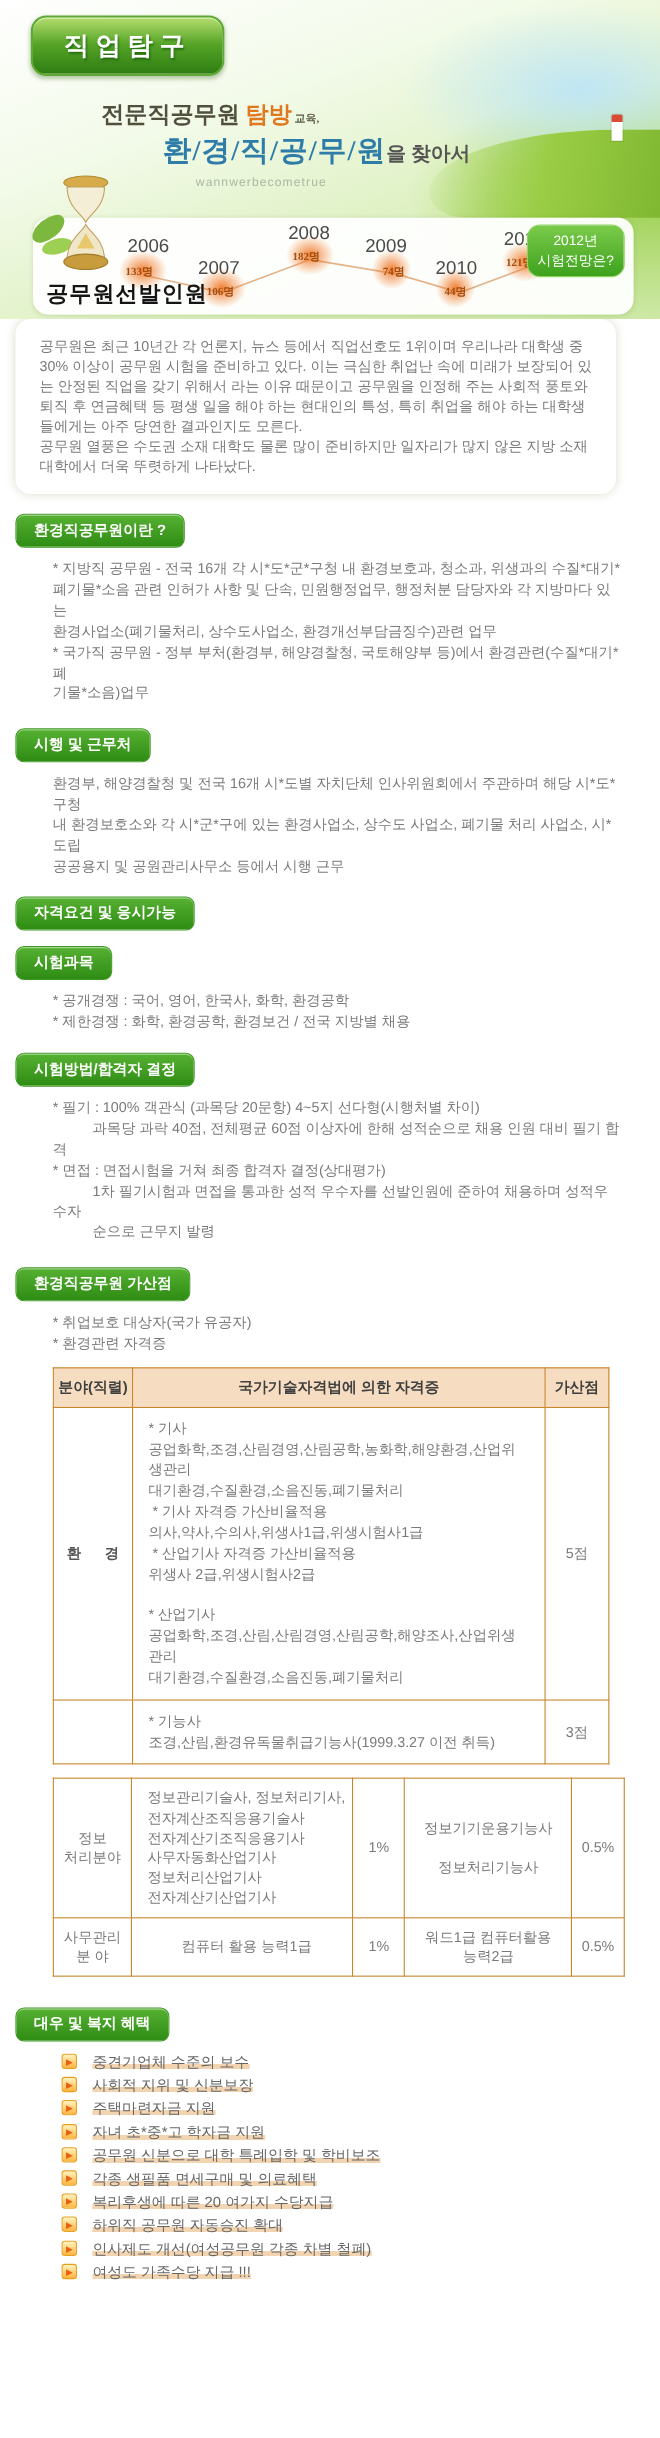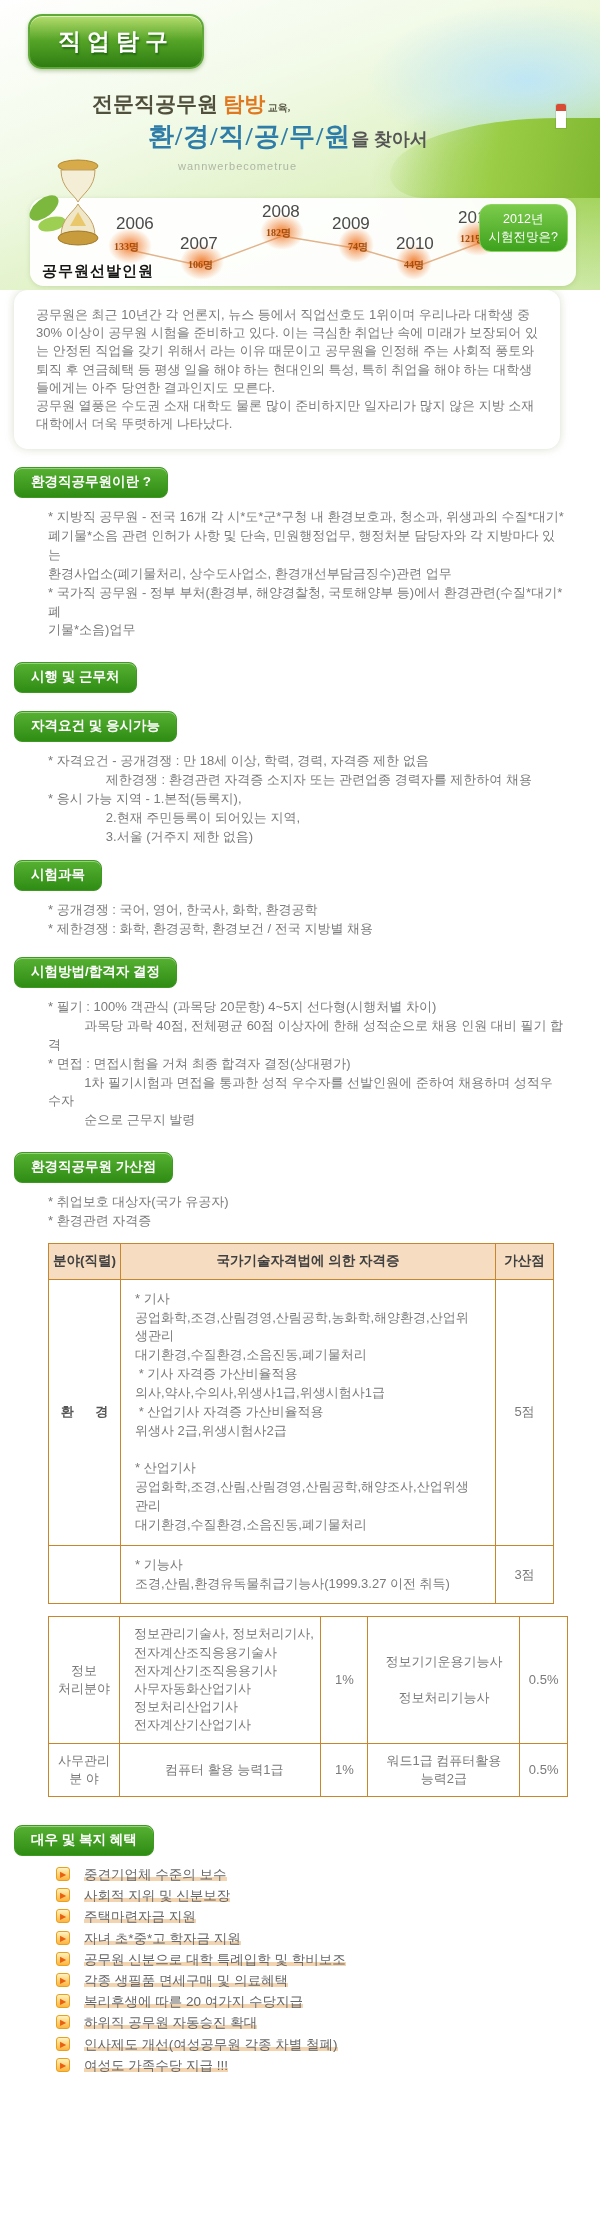--- a/index.html
+++ b/index.html
@@ -42,21 +42,21 @@
       font-family:"Liberation Serif","DejaVu Serif",serif;
       font-weight:bold; font-size:26px; color:#2e7ca8; letter-spacing:1px; }
   .main-title .suffix { font-size:18px; color:#555; letter-spacing:0; }
   .watermark { position:absolute; left:178px; top:160px; font-size:11px; color:#aeb6a4; letter-spacing:1px; }
 
   
   .tl-panel { position:absolute; left:30px; top:198px; width:546px; height:88px;
       background:rgba(255,255,255,.94); border-radius:14px;
       box-shadow:0 1px 5px rgba(80,110,40,.18); }
   .hourglass { position:absolute; left:28px; top:152px; z-index:3; }
-  .tl-label { position:absolute; left:12px; bottom:5px; font-size:15px; font-weight:bold;
+  .tl-label { position:absolute; left:12px; bottom:5px; font-size:20px; font-weight:bold;
       color:#151515; letter-spacing:1px; z-index:2;}
   .tl-year { position:absolute; font-size:17px; color:#4a4a4a; z-index:2; }
   .tl-count { position:absolute; font-size:10px; font-weight:bold; color:#a34d0e; z-index:2;font-family:Liberation Serif, serif; }
   .tl-blob { position:absolute; width:44px; height:36px; border-radius:50%; z-index:1;
       background:radial-gradient(closest-side, rgba(240,120,40,.95), rgba(240,120,40,.5) 45%, rgba(240,120,40,0) 100%); }
   .tl-line { position:absolute; left:0; top:0; z-index:0; }
   .future-badge { position:absolute; right:8px; top:6px; z-index:2;
       padding:5px 9px; border-radius:12px; text-align:center;
       background:linear-gradient(#7ccb4b,#3da21d);
       border:1px solid #8ed463; color:#fff; font-size:12.5px; line-height:1.45;
@@ -166,29 +166,27 @@
   <div class="sec-badge">환경직공무원이란 ?</div>
   <div class="sec-body">* 지방직 공무원 - 전국 16개 각 시*도*군*구청 내 환경보호과, 청소과, 위생과의 수질*대기*
 폐기물*소음 관련 인허가 사항 및 단속, 민원행정업무, 행정처분 담당자와 각 지방마다 있는
 환경사업소(폐기물처리, 상수도사업소, 환경개선부담금징수)관련 업무
 * 국가직 공무원 - 정부 부처(환경부, 해양경찰청, 국토해양부 등)에서 환경관련(수질*대기*폐
 기물*소음)업무</div>
 </div>
 
 <div class="section" style="margin-top:22px;">
   <div class="sec-badge">시행 및 근무처</div>
+  <div class="sec-body">환경부, 해양경찰청 및 전국 16개 시*도별 자치단체 인사위원회에서 주관하며 해당 시*도*구청
+내 환경보호소와 각 시*군*구에 있는 환경사업소, 상수도 사업소, 폐기물 처리 사업소, 시*도립
+공공용지 및 공원관리사무소 등에서 시행 근무</div>
 </div>
 
 <div class="section">
   <div class="sec-badge">자격요건 및 응시가능</div>
-  <div class="sec-body">* 자격요건 - 공개경쟁 : 만 18세 이상, 학력, 경력, 자격증 제한 없음
-                제한경쟁 : 환경관련 자격증 소지자 또는 관련업종 경력자를 제한하여 채용
-* 응시 가능 지역 - 1.본적(등록지),
-                2.현재 주민등록이 되어있는 지역,
-                3.서울 (거주지 제한 없음)</div>
 </div>
 
 <div class="section" style="margin-top:14px;">
   <div class="sec-badge">시험과목</div>
   <div class="sec-body">* 공개경쟁 : 국어, 영어, 한국사, 화학, 환경공학
 * 제한경쟁 : 화학, 환경공학, 환경보건 / 전국 지방별 채용</div>
 </div>
 
 <div class="section">
   <div class="sec-badge">시험방법/합격자 결정</div>

